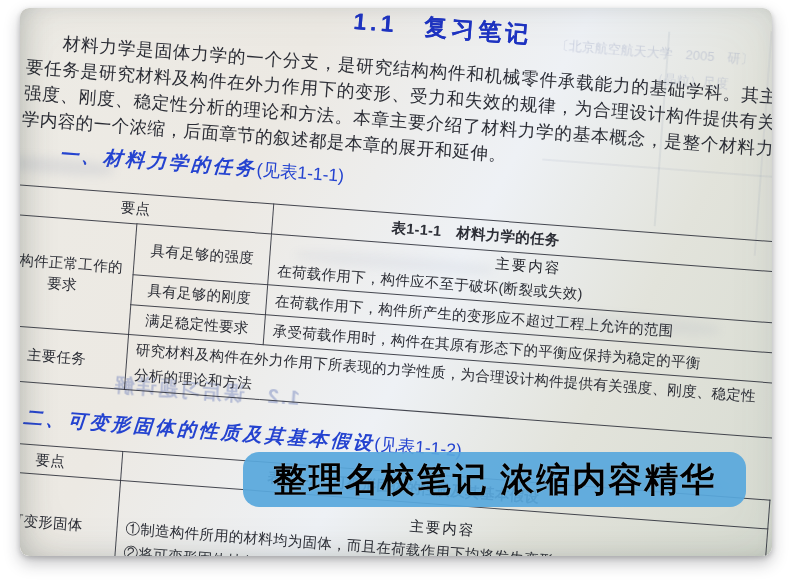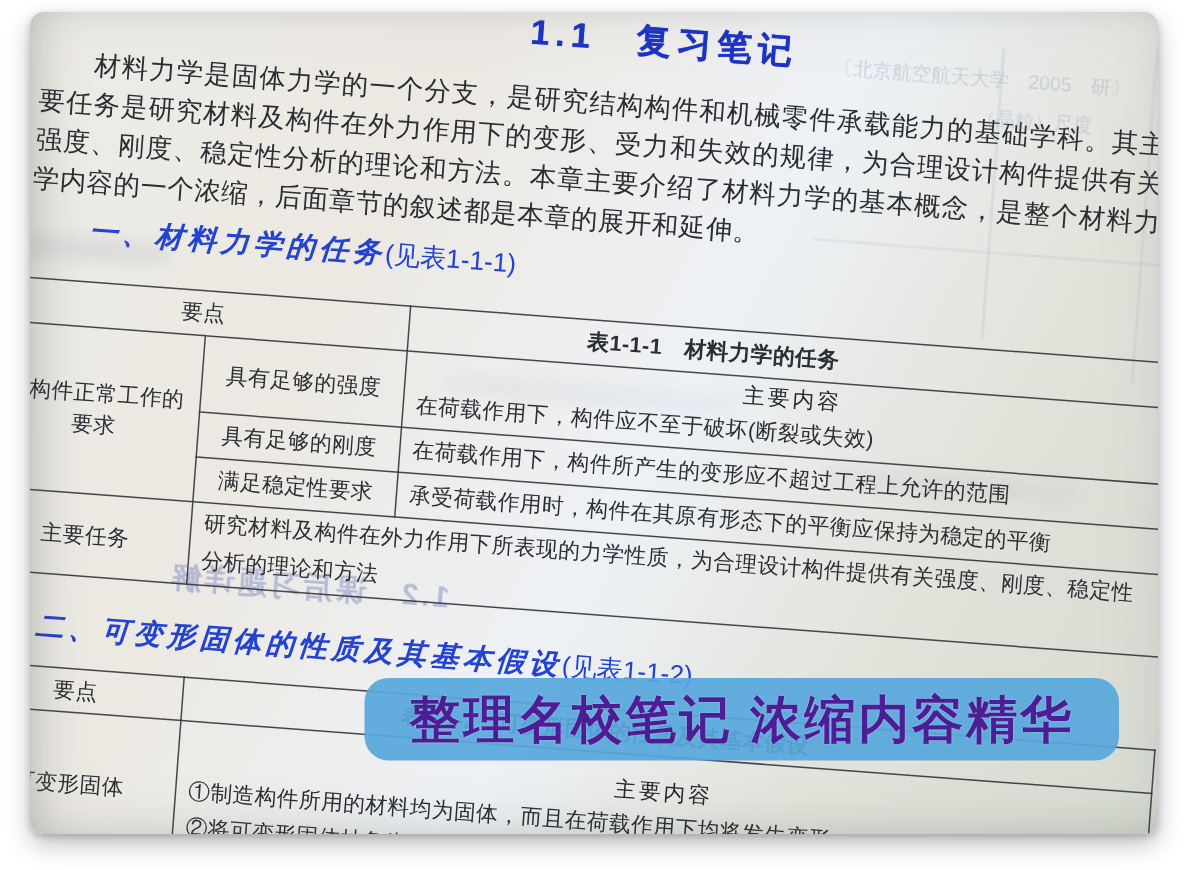--- a/index.html
+++ b/index.html
@@ -84,21 +84,21 @@
   .sm2{left:300px;top:258px;width:200px;height:14px;opacity:.08;}
   .sm3{left:560px;top:300px;width:170px;height:16px;opacity:.09;}
   .sm4{left:600px;top:455px;width:150px;height:18px;opacity:.10;}
   
   .banner{
     position:absolute;left:223px;top:444px;width:503px;height:55px;z-index:6;
     background:rgba(88,168,221,.93);border-radius:16px;
     display:flex;align-items:center;justify-content:center;
   }
   .banner-text{
-    color:#4c1d95;font-size:34px;font-weight:bold;letter-spacing:2px;white-space:nowrap;
+    color:#000000;font-size:34px;font-weight:bold;letter-spacing:2px;white-space:nowrap;
     text-shadow:0 0 1px rgba(255,255,255,.6);
   }
 </style>
 </head>
 <body>
 
 <div class="photo">
   <div class="page">
 
     <div class="bleed bl-tr1">〔北京航空航天大学　2005　研〕</div>

